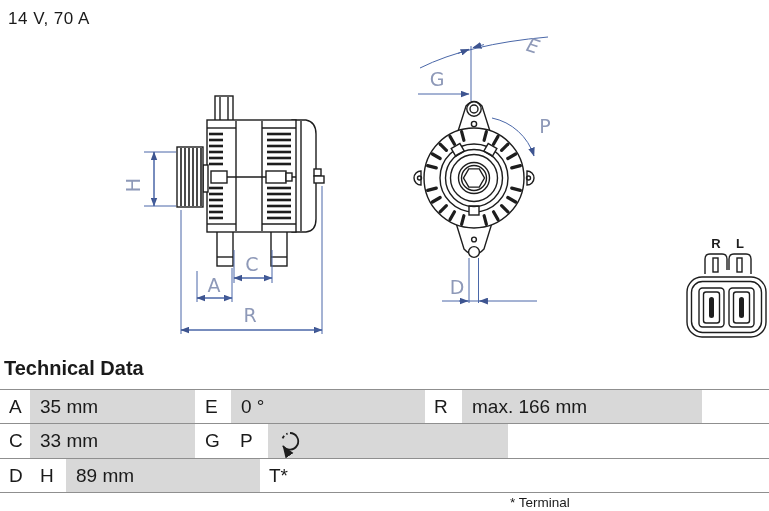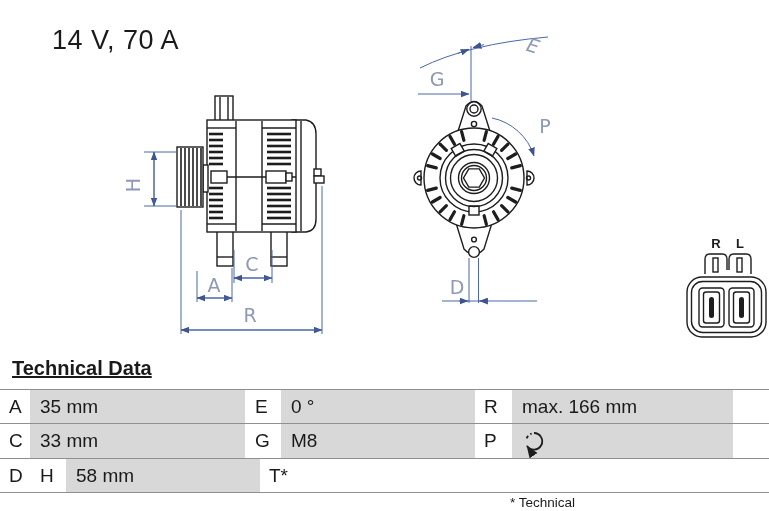--- a/index.html
+++ b/index.html
@@ -1,31 +1,31 @@
 <!DOCTYPE html>
 <html><head>
 <meta charset="utf-8">
 <style>
   html,body{margin:0;padding:0;background:#fff;}
   #stage{
     position:relative;width:769px;height:511px;background:#fff;overflow:hidden;
     font-family:"Liberation Sans","DejaVu Sans",sans-serif;color:#1a1a1a;
   }
   .abs{position:absolute;}
-  #title{left:8px;top:25px;font-size:27px;letter-spacing:.5px;margin-left:44px;}
-  #td-heading{left:12px;top:357px;font-size:20px;font-weight:bold;text-decoration:underline;}
+  #title{left:8px;top:9px;font-size:17px;letter-spacing:.5px;}
+  #td-heading{left:4px;top:357px;font-size:20px;font-weight:bold;}
   #tech-table{left:0;top:389px;width:769px;height:104px;}
   .hline{position:absolute;left:0;width:769px;height:1px;background:#8f8f8f;}
   .trow{position:absolute;left:0;width:769px;display:flex;align-items:center;}
   .tcell{height:100%;display:flex;align-items:center;font-size:19px;box-sizing:border-box;}
   .lcell{background:#fff;padding-left:9px;}
   .vcell{background:#d8d8d8;padding-left:10px;}
-  .w-l1{width:30px;} .w-v1{width:215px;}
+  .w-l1{width:30px;} .w-v1{width:165px;}
   .w-l2{width:36px;padding-left:10px;} .w-v2{width:194px;}
-  .w-l3{width:37px;} .w-v3{width:221px;}
+  .w-l3{width:37px;} .w-v3{width:240px;}
   #footnote{left:510px;top:495px;font-size:13.5px;}
   svg{position:absolute;overflow:visible;}
   .dimline{stroke:#4a67a8;stroke-width:1;fill:none;}
   .dimtext{fill:#8e99b8;font-size:19px;font-family:"DejaVu Sans",sans-serif;font-weight:400;}
   .ink{stroke:#1d1d1d;fill:none;stroke-width:1.4;}
   .inkw{stroke:#1d1d1d;fill:#fff;stroke-width:1.4;}
   .fin{stroke:#1d1d1d;stroke-width:2.6;}
 </style>
 </head>
 <body>
@@ -260,33 +260,32 @@
       <div class="tcell lcell w-l2">E</div>
       <div class="tcell vcell w-v2">0 °</div>
       <div class="tcell lcell w-l3">R</div>
       <div class="tcell vcell w-v3">max. 166 mm</div>
     </div>
 
     <div class="trow" style="top:35px;height:34px;">
       <div class="tcell lcell w-l1">C</div>
       <div class="tcell vcell w-v1">33 mm</div>
       <div class="tcell lcell w-l2">G</div>
-      <div class="tcell vcell w-v2">M8</div>
       <div class="tcell lcell w-l3">P</div>
       <div class="tcell vcell w-v3">
         <svg width="24" height="24" viewBox="0 0 24 24" style="position:static;">
           <path d="M 12,4 A 8.3,8.3 0 1 1 5.0,16.9" fill="none" stroke="#1d1d1d" stroke-width="1.8" marker-end="url(#arrK)"></path>
           <path d="M 4.6,9.3 A 8.3,8.3 0 0 1 9.6,4.6" fill="none" stroke="#1d1d1d" stroke-width="1.8" stroke-dasharray="3 2.6"></path>
         </svg>
       </div>
     </div>
 
     <div class="trow" style="top:70px;height:33px;">
       <div class="tcell lcell w-l1">D</div>
       <div class="tcell lcell w-l2">H</div>
-      <div class="tcell vcell w-v2">58 mm</div>
+      <div class="tcell vcell w-v2">89 mm</div>
       <div class="tcell lcell w-l3">T*</div>
     </div>
   </div>
 
-  <div class="abs" id="footnote">* Technical</div>
+  <div class="abs" id="footnote">* Terminal</div>
 
 </div>
 
 </body></html>

